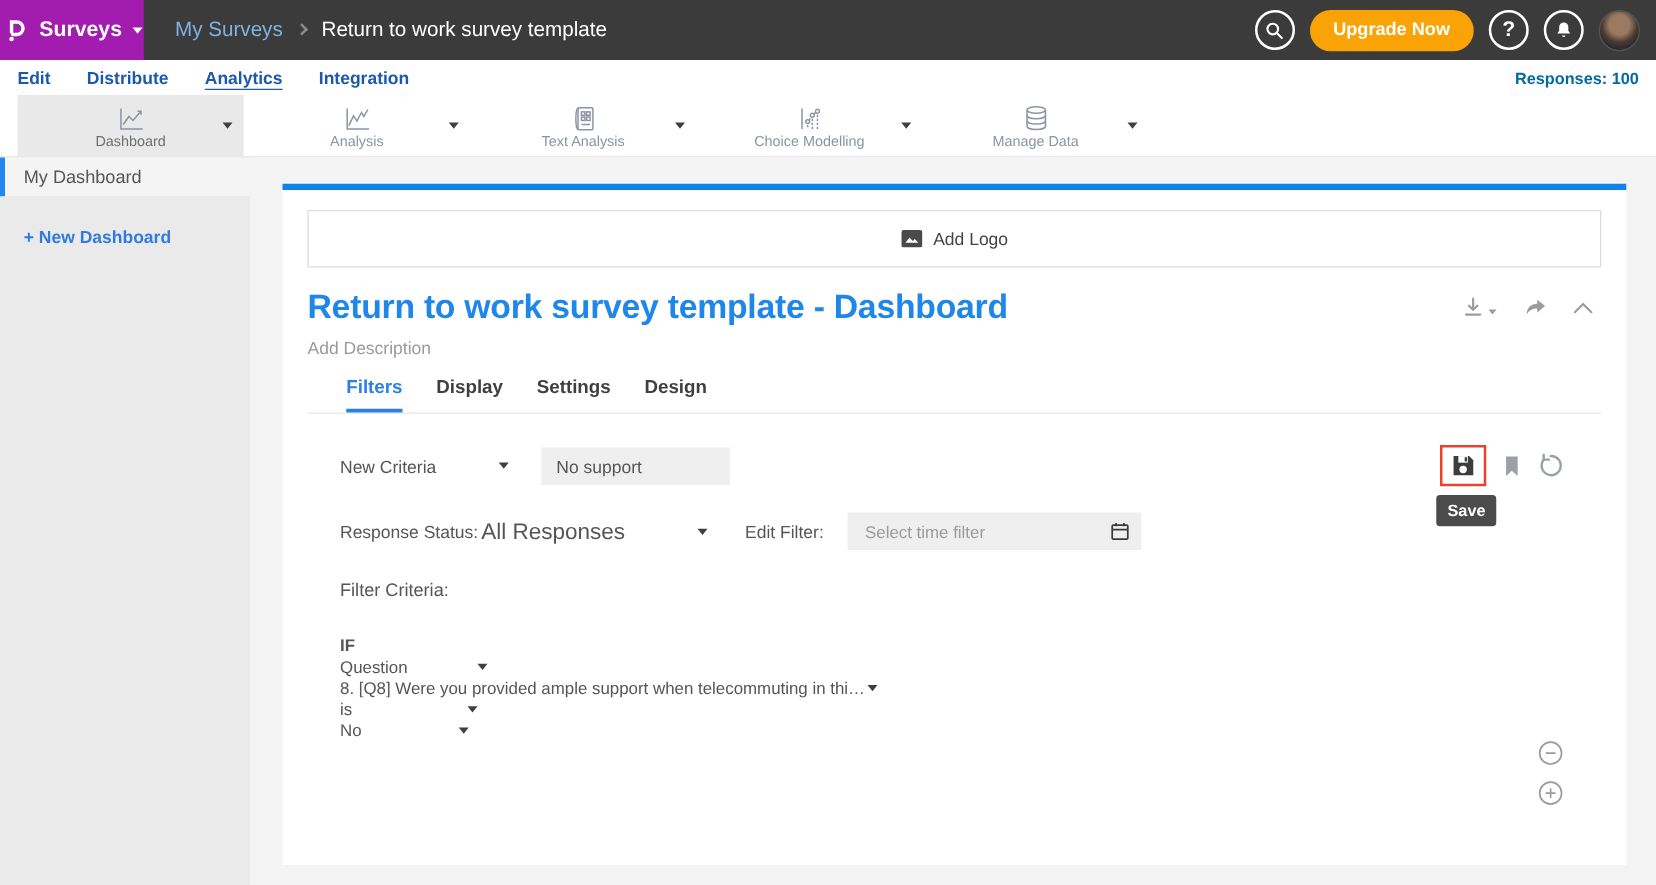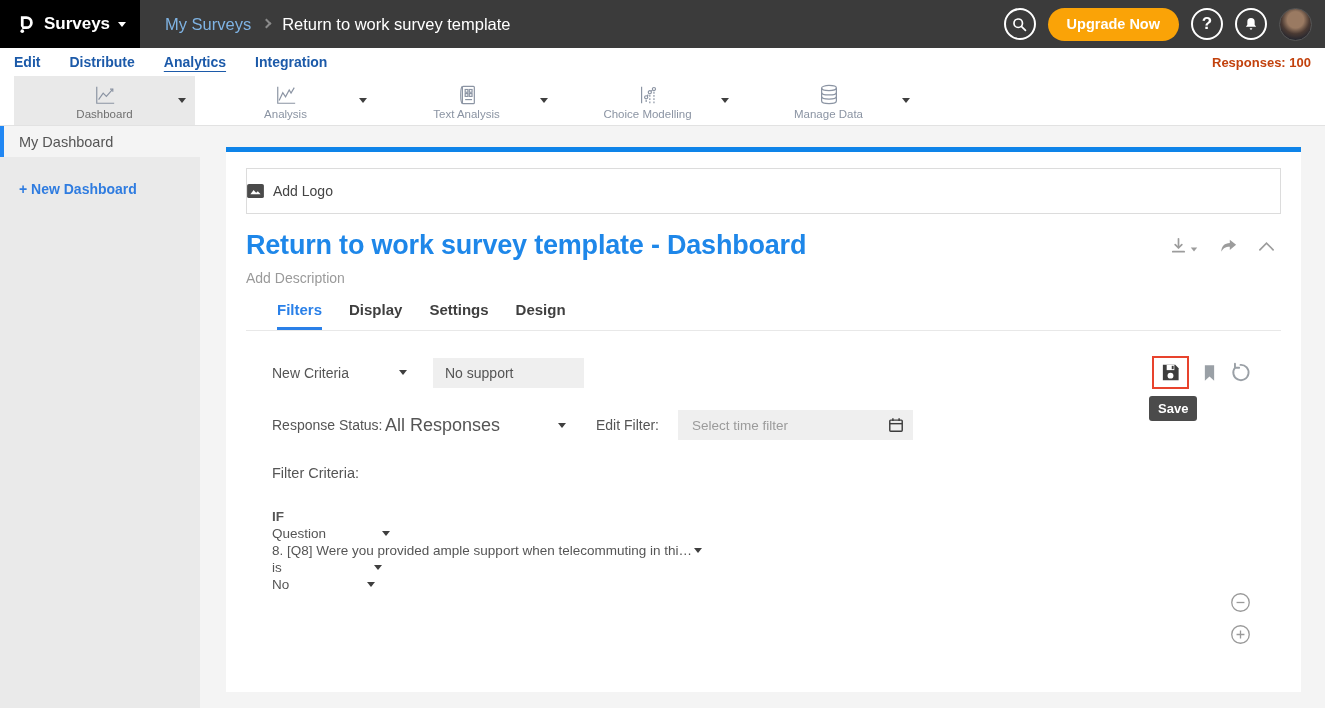--- a/index.html
+++ b/index.html
@@ -4,57 +4,57 @@
 <style>
   * { box-sizing: border-box; }
   html,body { margin:0; padding:0; }
   body {
     width:1325px; height:708px; overflow:hidden;
     font-family:"Liberation Sans", sans-serif;
     background:#f4f4f4; color:#444;
   }
   
   .topbar { height:48px; background:#3b3b3b; display:flex; align-items:center; }
-  .brand { width:140px; height:48px; background:#000000; display:flex; align-items:center; justify-content:center; gap:8px; cursor:pointer; }
+  .brand { width:115px; height:48px; background:#a21caf; display:flex; align-items:center; justify-content:center; gap:8px; cursor:pointer; }
   .brand-label { color:#fff; font-size:17px; font-weight:700; }
   .caret { width:0; height:0; border-left:4px solid transparent; border-right:4px solid transparent; border-top:5px solid #3f3f3f; display:inline-block; }
   .caret.white { border-top-color:#fff; }
   .breadcrumb { display:flex; align-items:center; margin-left:25px; gap:12px; }
   .bc-link { color:#7fb3e3; font-size:16.5px; cursor:pointer; }
   .bc-chevron { width:7px; height:7px; border-top:2px solid #8a8a8a; border-right:2px solid #8a8a8a; transform:rotate(45deg); margin-top:-1px; }
   .bc-current { color:#fff; font-size:16.5px; }
   .topbar-right { margin-left:auto; display:flex; align-items:center; gap:12px; padding-right:13px; }
   .circle-btn { width:32px; height:32px; border-radius:50%; border:2px solid #fff; background:transparent; color:#fff; display:flex; align-items:center; justify-content:center; cursor:pointer; padding:0; font-family:inherit; }
   .circle-btn .q { font-size:17px; font-weight:700; color:#fff; }
   .upgrade-btn { background:#faa307; color:#fff; border:none; border-radius:17px; height:33px; padding:0 19px; font-size:14.5px; font-weight:700; cursor:pointer; font-family:inherit; }
   .avatar { width:33px; height:33px; border-radius:50%; background:radial-gradient(circle at 50% 35%, #9a7a62 0 32%, #4a3a33 55%, #23252e 80%); border:1px solid #555; cursor:pointer; }
   
   .menubar { height:28px; background:#fff; display:flex; align-items:center; padding:0 14px; }
   .menu-item { margin-right:29px; font-size:14px; font-weight:700; color:#1c5aa9; cursor:pointer; text-decoration:none; }
   .menu-item.active { text-decoration:underline; text-underline-offset:4px; }
-  .responses { margin-left:auto; font-size:13px; font-weight:700; color:#c2410c; }
+  .responses { margin-left:auto; font-size:13px; font-weight:700; color:#0369a1; }
   
   .toolbar { height:50px; background:#fff; border-bottom:1px solid #e2e2e2; display:flex; align-items:stretch; padding-left:14px; }
   .tool-group { width:181px; position:relative; display:flex; flex-direction:column; align-items:center; justify-content:center; cursor:pointer; }
   .tool-group.active { background:#e9e9e9; }
   .tool-icon { height:24px; display:flex; align-items:flex-end; }
   .tool-label { font-size:11.5px; color:#8b94a3; margin-top:2px; }
   .tool-group.active .tool-label { color:#6f6f6f; }
   .tool-caret { position:absolute; right:9px; top:22px; }
   
   .main { display:flex; height:582px; background:#f4f4f4; }
   .sidebar { width:200px; background:#eaeaea; flex:none; }
   .side-item { height:31px; background:#f4f4f4; border-left:4px solid #2187f3; display:flex; align-items:center; padding-left:15px; font-size:14.5px; color:#555; cursor:pointer; }
   .new-dash { display:block; margin:24px 0 0 19px; color:#2f7ce0; font-size:14px; font-weight:600; cursor:pointer; text-decoration:none; }
   .content { flex:1; padding:21px 24px 16px 26px; }
   .card { width:1075px; }
   .card-bar { height:5px; background:#0e84e9; }
   .card-body { background:#fff; height:540px; padding:16px 20px; }
   
-  .logo-box { height:46px; border:1px solid #dcdcdc; display:flex; align-items:center; gap:9px; cursor:pointer; }
+  .logo-box { height:46px; border:1px solid #dcdcdc; display:flex; align-items:center; justify-content:center; gap:9px; cursor:pointer; }
   .logo-box span { font-size:14px; color:#444; }
   .title-row { display:flex; align-items:flex-start; margin-top:16px; }
   .page-title { margin:0; font-size:27px; font-weight:700; color:#1e87e9; letter-spacing:-0.2px; }
   .title-actions { margin-left:auto; display:flex; align-items:center; gap:20px; padding-top:6px; padding-right:6px; }
   .title-actions .act { display:flex; align-items:center; background:none; border:none; padding:0; cursor:pointer; gap:2px; }
   .desc { margin-top:9px; font-size:14px; color:#9a9a9a; cursor:pointer; }
   .tabs { margin-top:15px; border-bottom:1px solid #e8e8e8; padding-left:31px; display:flex; gap:27px; }
   .tab { padding-bottom:9px; font-size:15px; font-weight:600; color:#3f3f3f; cursor:pointer; border-bottom:3px solid transparent; }
   .tab.active { color:#2a80e8; border-bottom-color:#2a80e8; }
   .panel { padding:0 30px 0 26px; }

